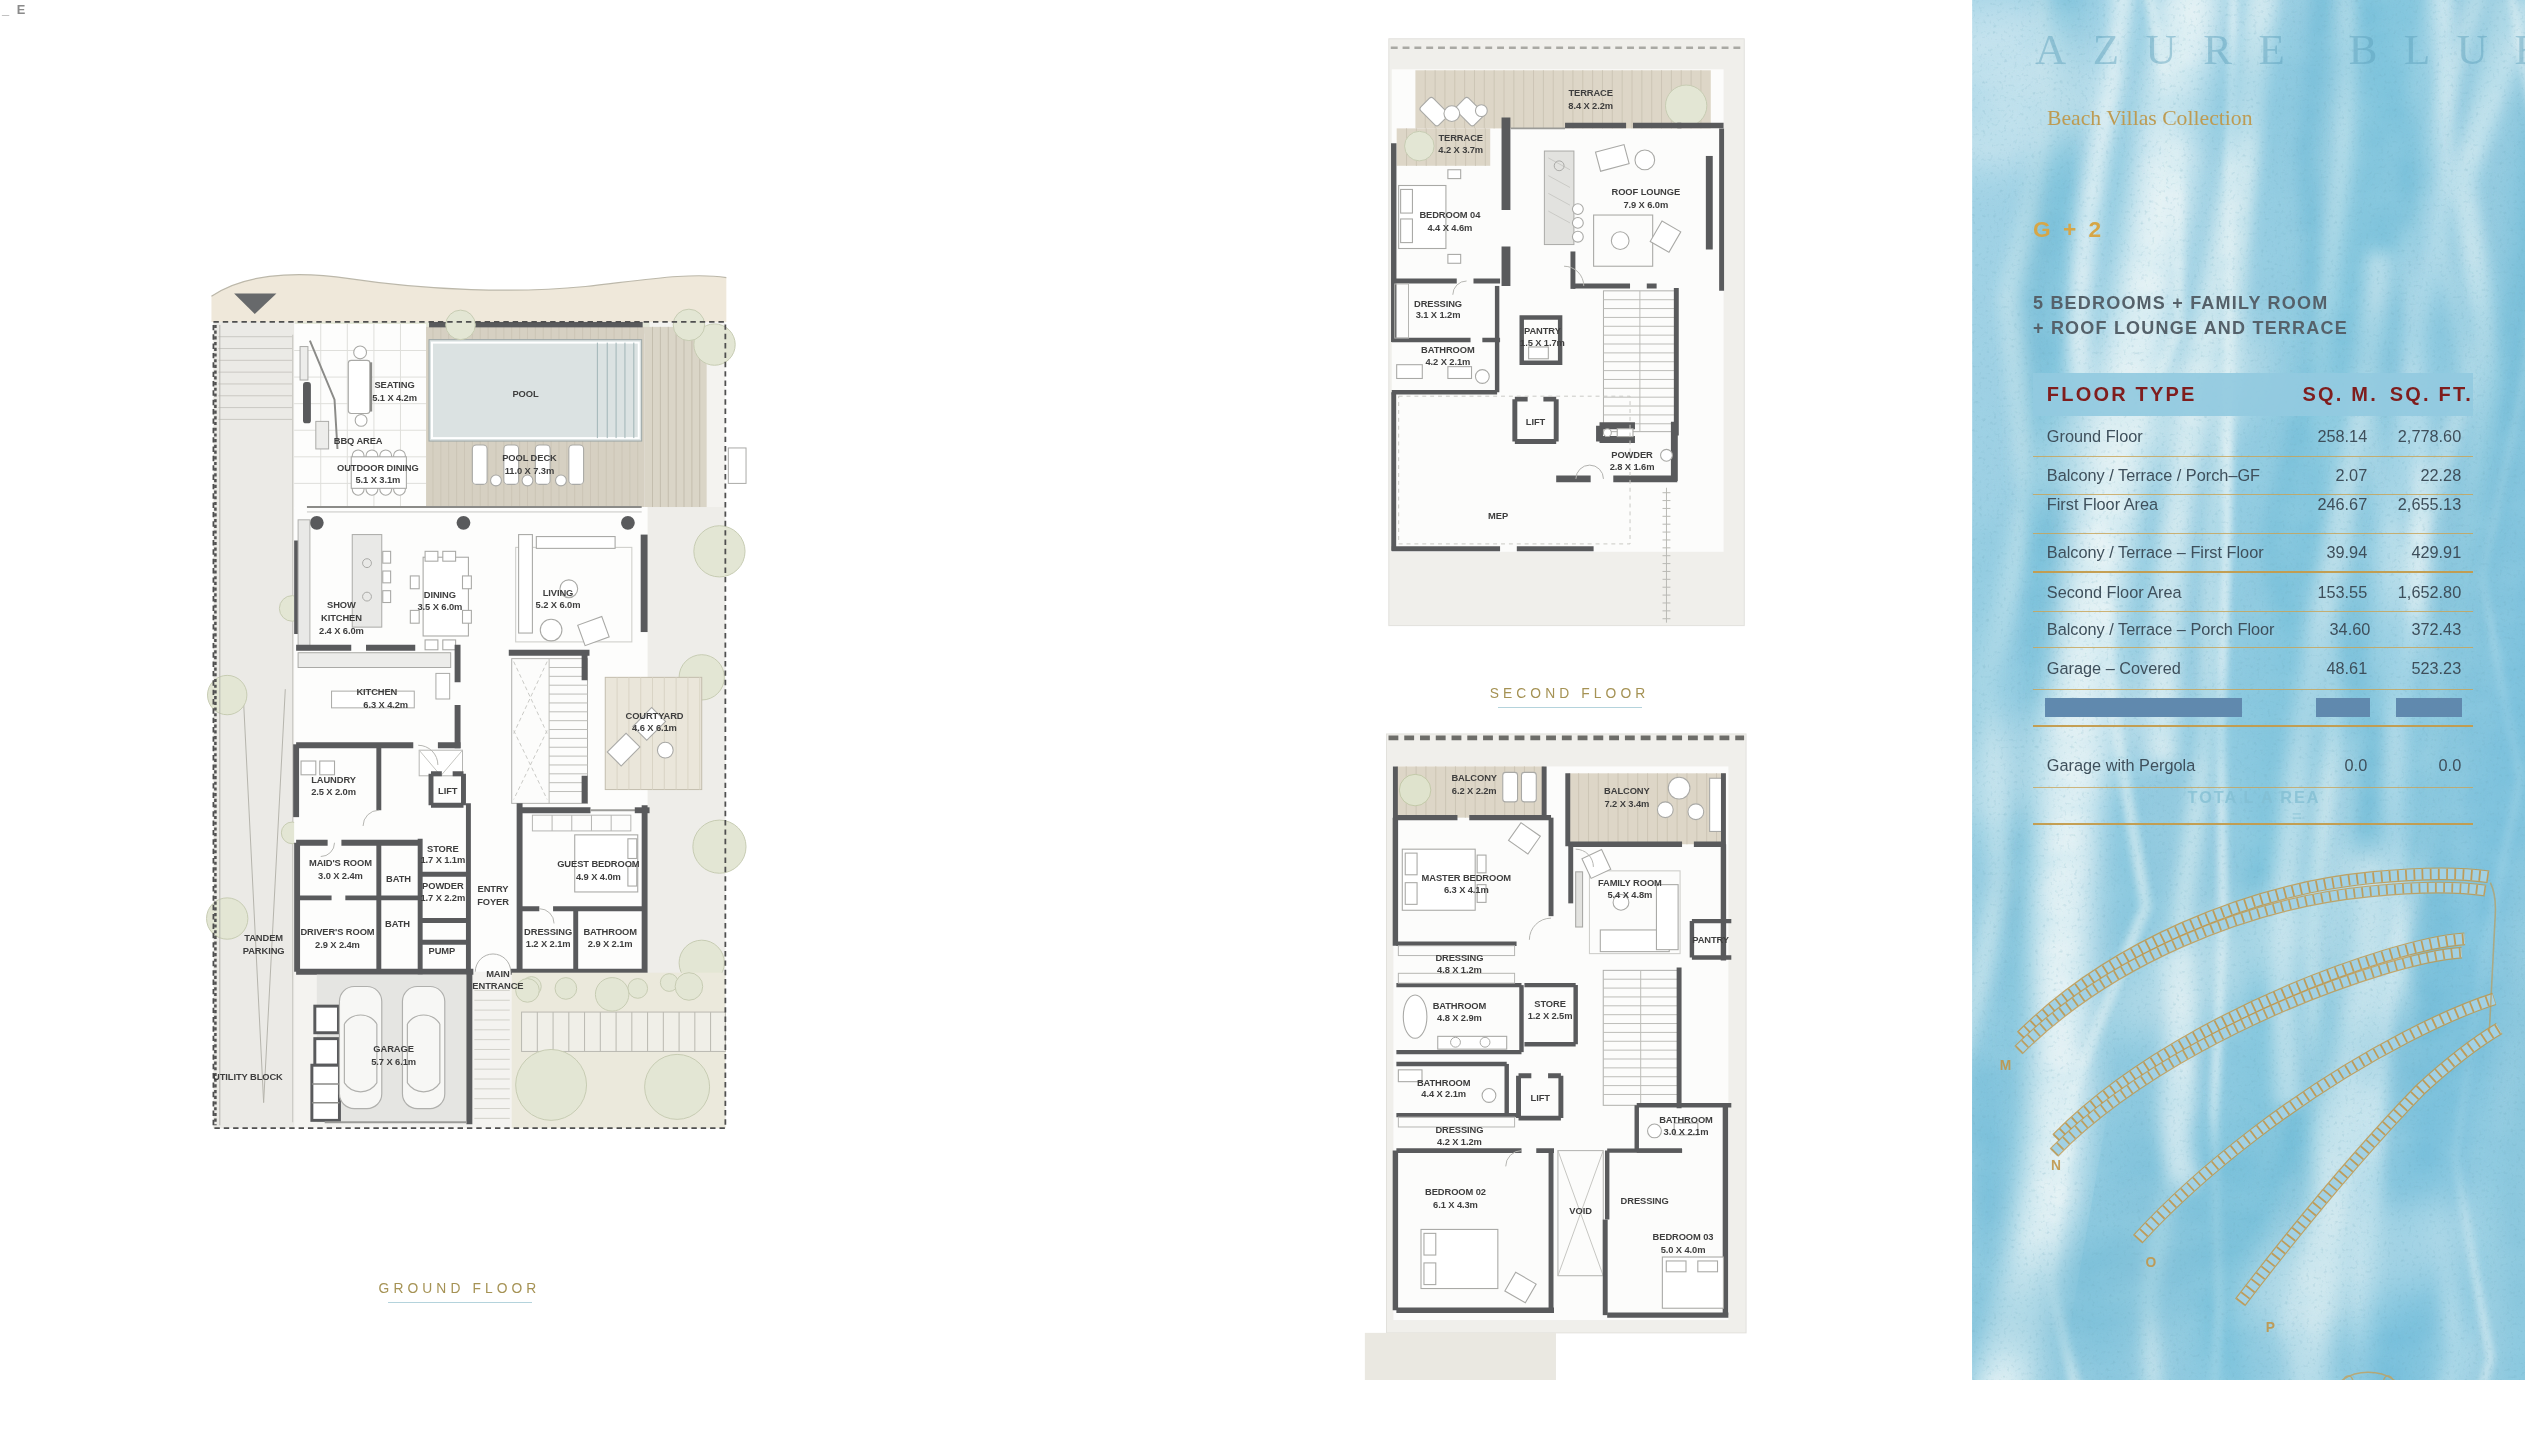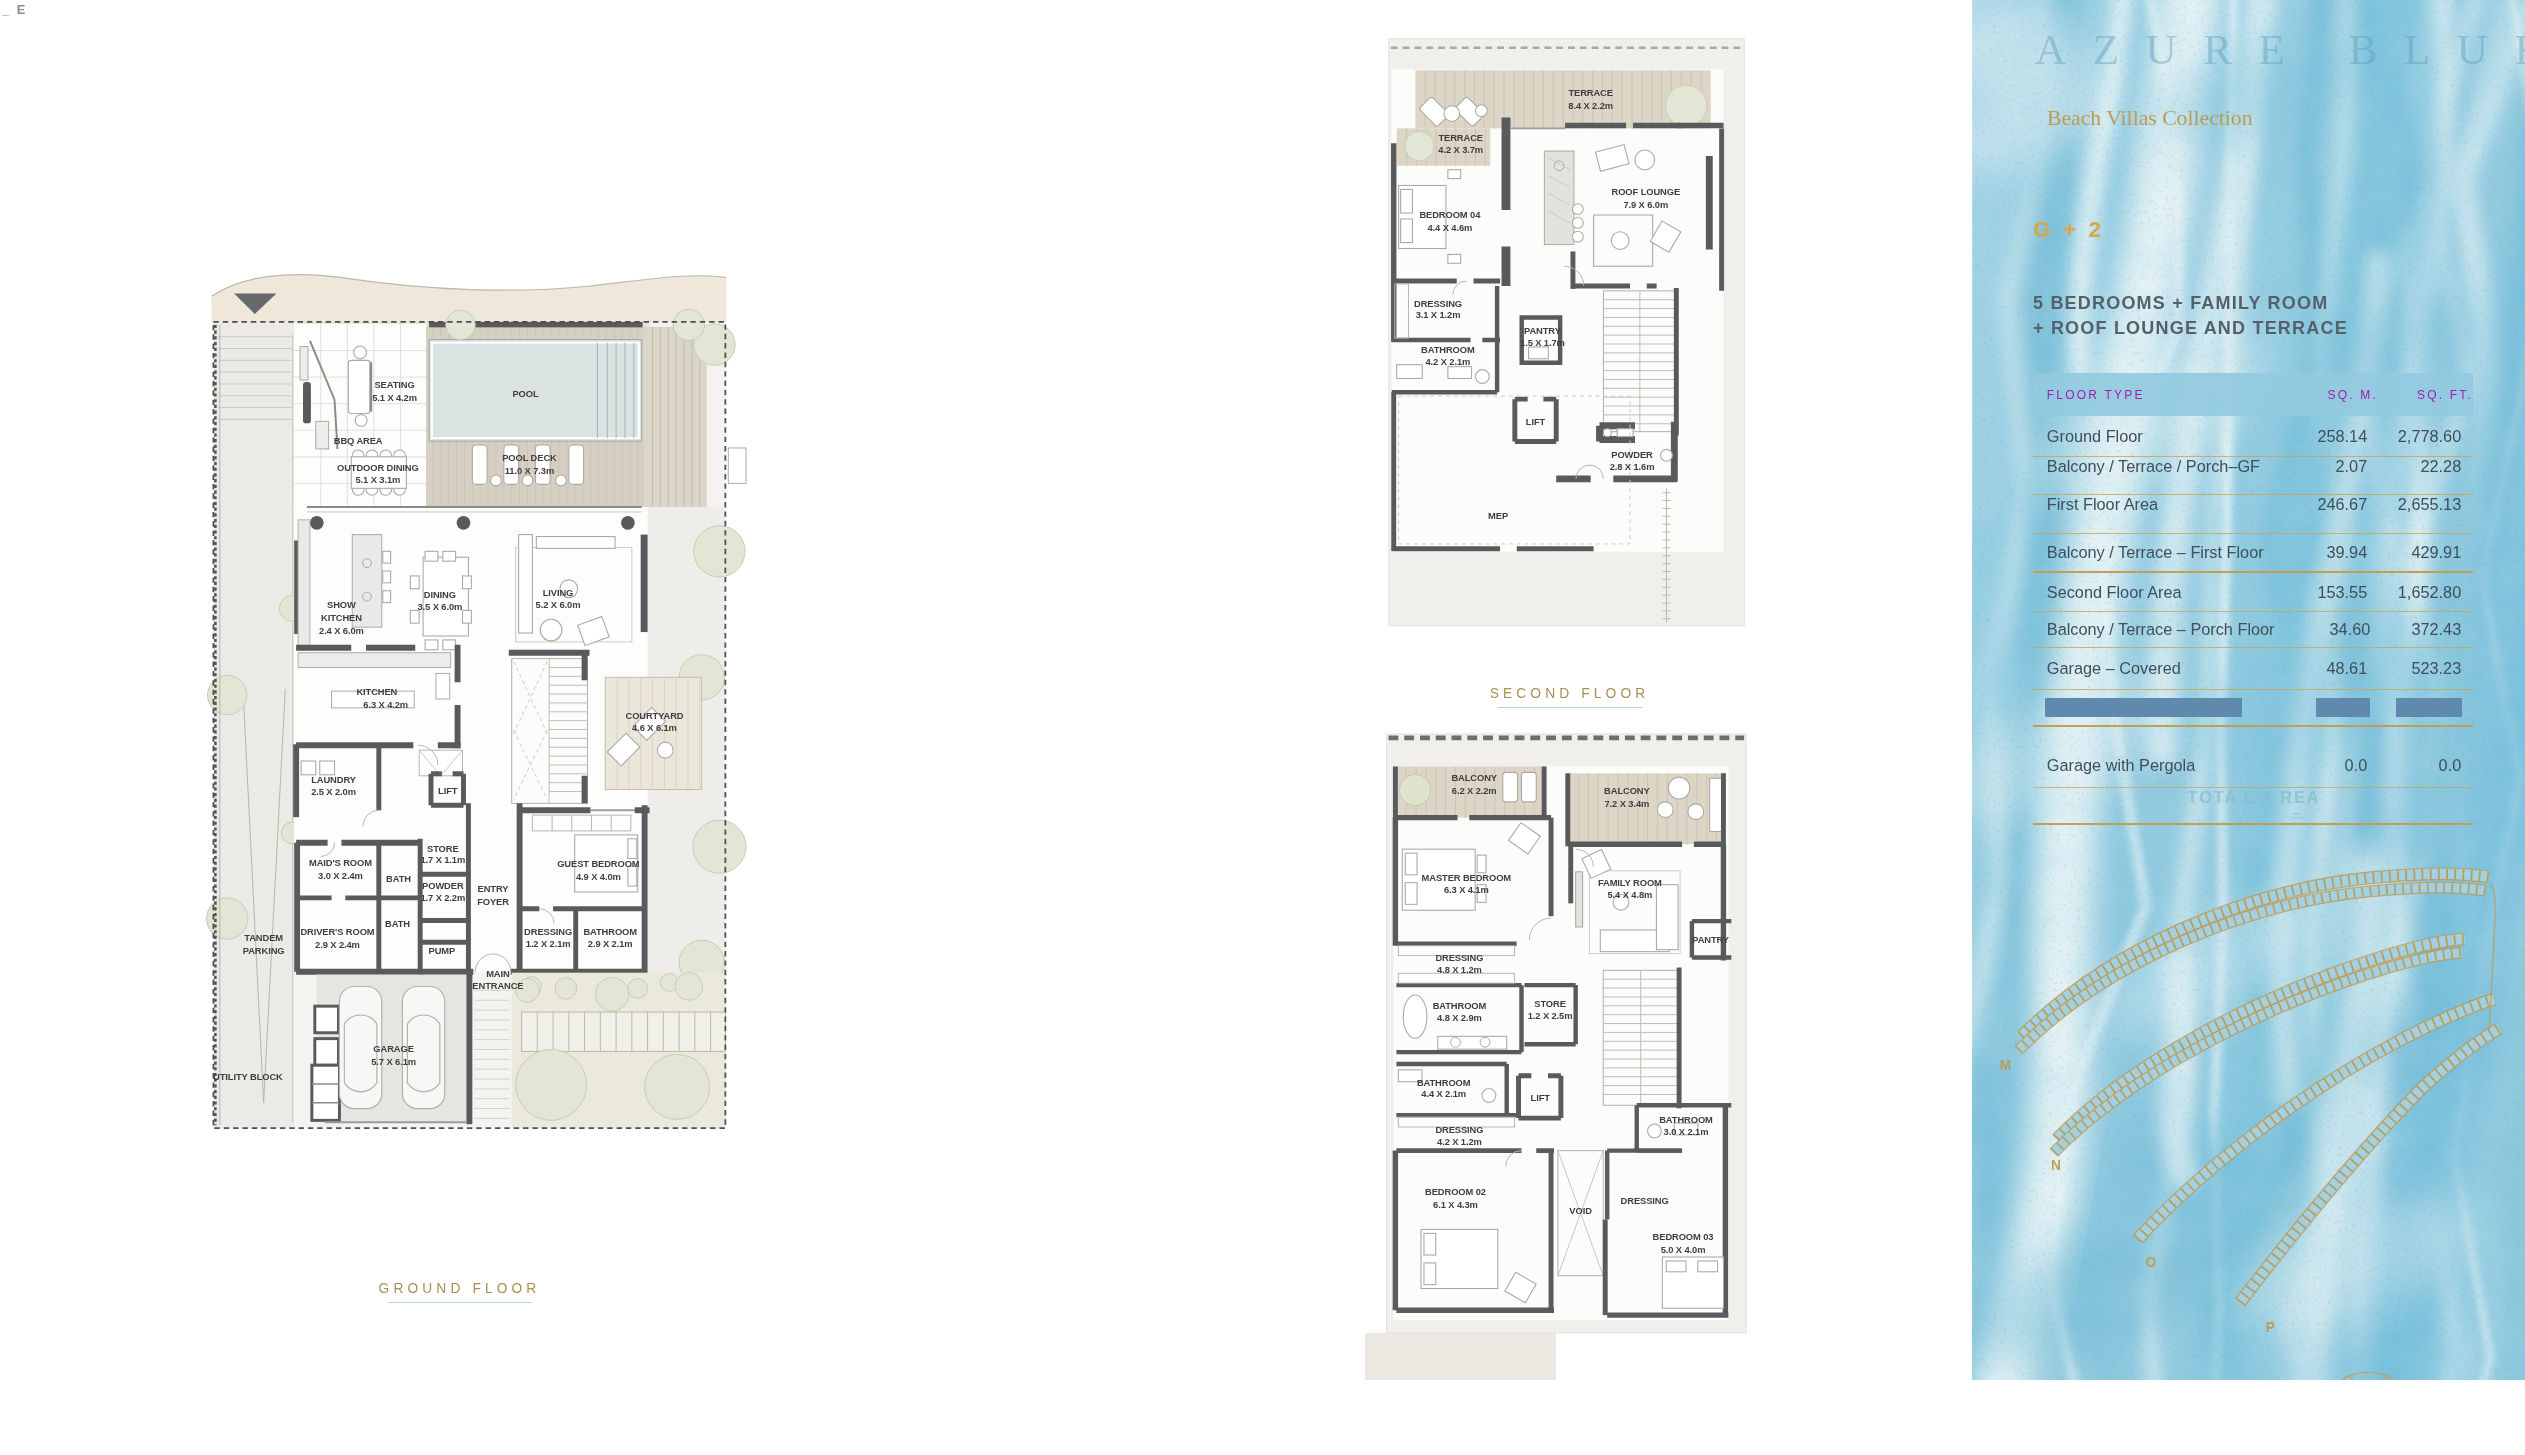--- a/index.html
+++ b/index.html
@@ -911,33 +911,33 @@
 <div style="position:absolute;left:63px;top:24.6px;font-family:'Liberation Serif',serif;font-size:43px;color:rgba(88,158,184,0.44);letter-spacing:26.6px;white-space:nowrap;">AZURE BLUE</div>
 
 <div style="position:absolute;left:75px;top:106px;font-family:'Liberation Serif',serif;font-size:21.7px;color:#bd9b53;">Beach Villas Collection</div>
 
 <div style="position:absolute;left:61px;top:216px;font:bold 22.7px 'Liberation Sans',sans-serif;color:#d6a647;letter-spacing:3px;">G + 2</div>
 
 <div style="position:absolute;left:61px;top:291px;font:bold 18px 'Liberation Sans',sans-serif;color:#55616a;letter-spacing:1.2px;line-height:25px;">5 BEDROOMS + FAMILY ROOM<br>+ ROOF LOUNGE AND TERRACE</div>
 
 <div style="position:absolute;left:61px;top:373px;width:440px;font-size:16.3px;color:#3e4f5b;">
 
-<div style="background:rgba(147,202,224,0.92);color:#a21caf;font-weight:normal;letter-spacing:2.2px;font-size:12px;display:flex;align-items:center;height:43px;padding:0 0 0 13.8px;box-sizing:border-box;">
+<div style="background:rgba(147,202,224,0.92);color:#7f1d1d;font-weight:bold;letter-spacing:2.2px;font-size:20px;display:flex;align-items:center;height:43px;padding:0 0 0 13.8px;box-sizing:border-box;">
 <span style="flex:1;">FLOOR TYPE</span>
           <span style="width:108px;text-align:right;">SQ. M.</span>
           <span style="width:95px;text-align:right;">SQ. FT.</span>
 </div>
 
 <div class="trow" style="display:flex;height:41px;align-items:center;border-bottom:1px solid rgba(201,162,84,0.8);">
           <span style="flex:1;white-space:nowrap;">Ground Floor</span>
           <span style="width:99px;text-align:right;">258.14</span>
           <span style="width:94px;text-align:right;">2,778.60</span>
         </div>
 
-<div class="trow" style="display:flex;height:38px;align-items:flex-start;border-bottom:1px solid rgba(201,162,84,0.8);">
+<div class="trow" style="display:flex;height:38px;align-items:center;border-bottom:1px solid rgba(201,162,84,0.8);">
           <span style="flex:1;white-space:nowrap;">Balcony / Terrace / Porch–GF</span>
           <span style="width:99px;text-align:right;">2.07</span>
           <span style="width:94px;text-align:right;">22.28</span>
         </div>
 
 <div class="trow" style="display:flex;height:39px;border-bottom:1px solid rgba(201,162,84,0.8);">
           <span style="flex:1;white-space:nowrap;">First Floor Area</span>
           <span style="width:99px;text-align:right;">246.67</span>
           <span style="width:94px;text-align:right;">2,655.13</span>
         </div>

